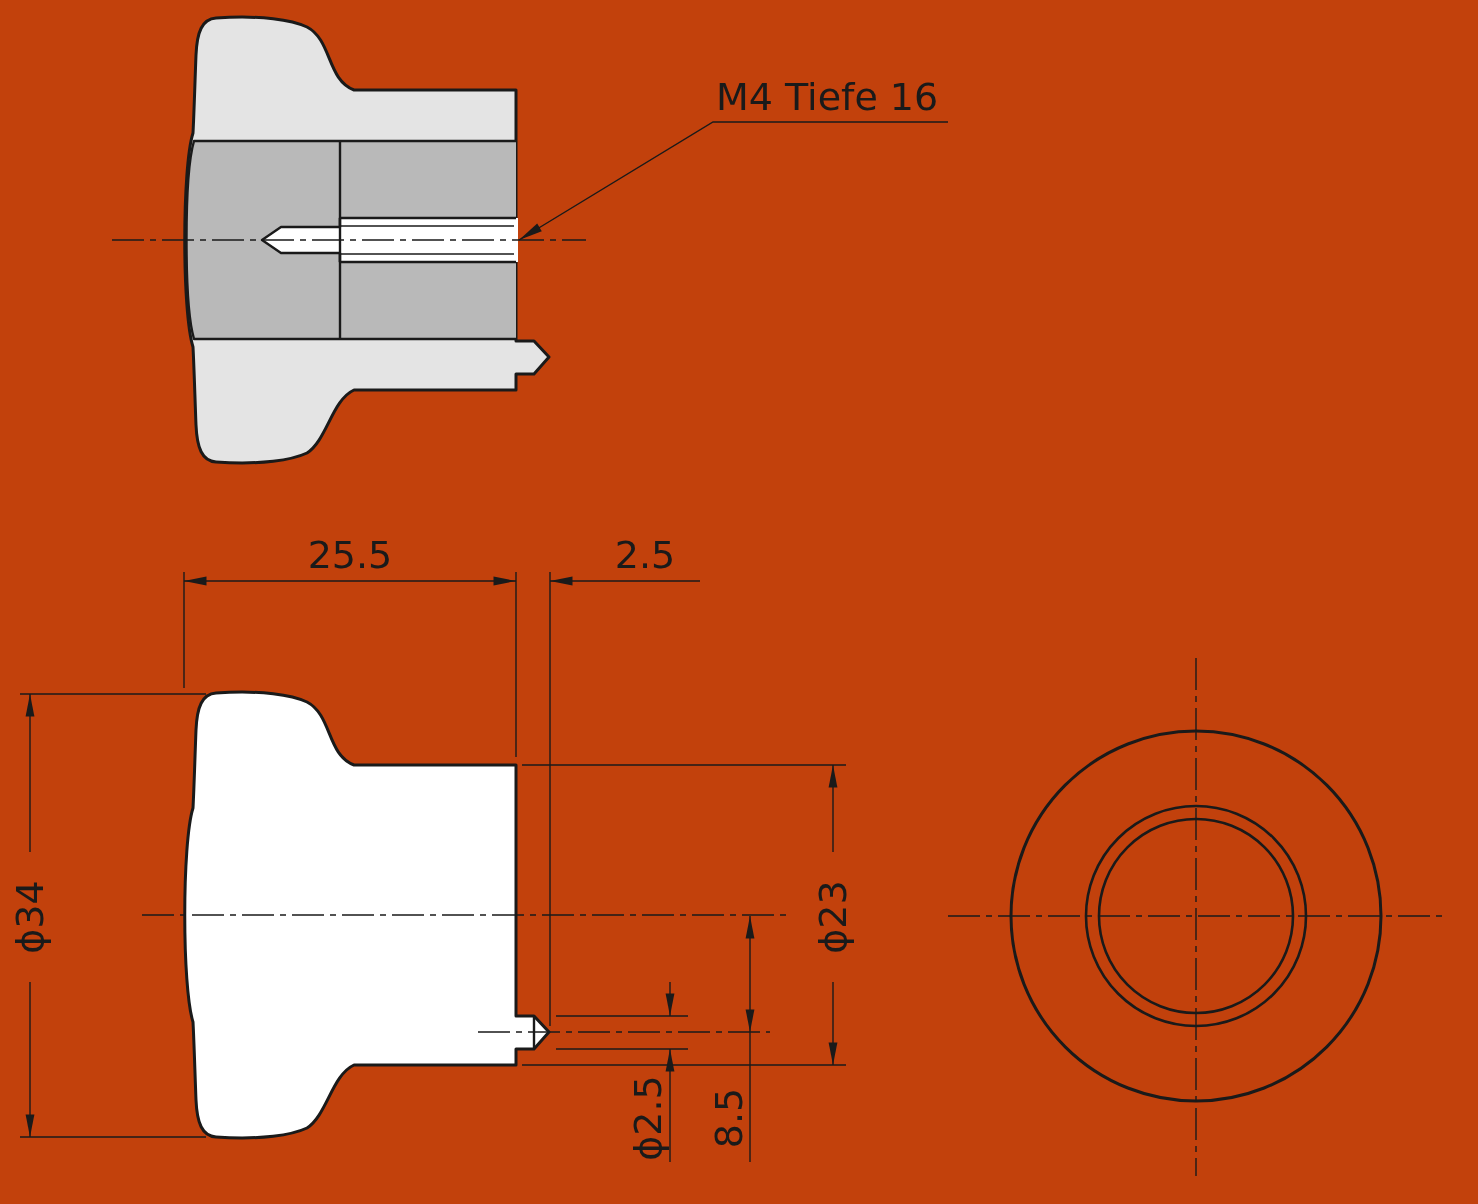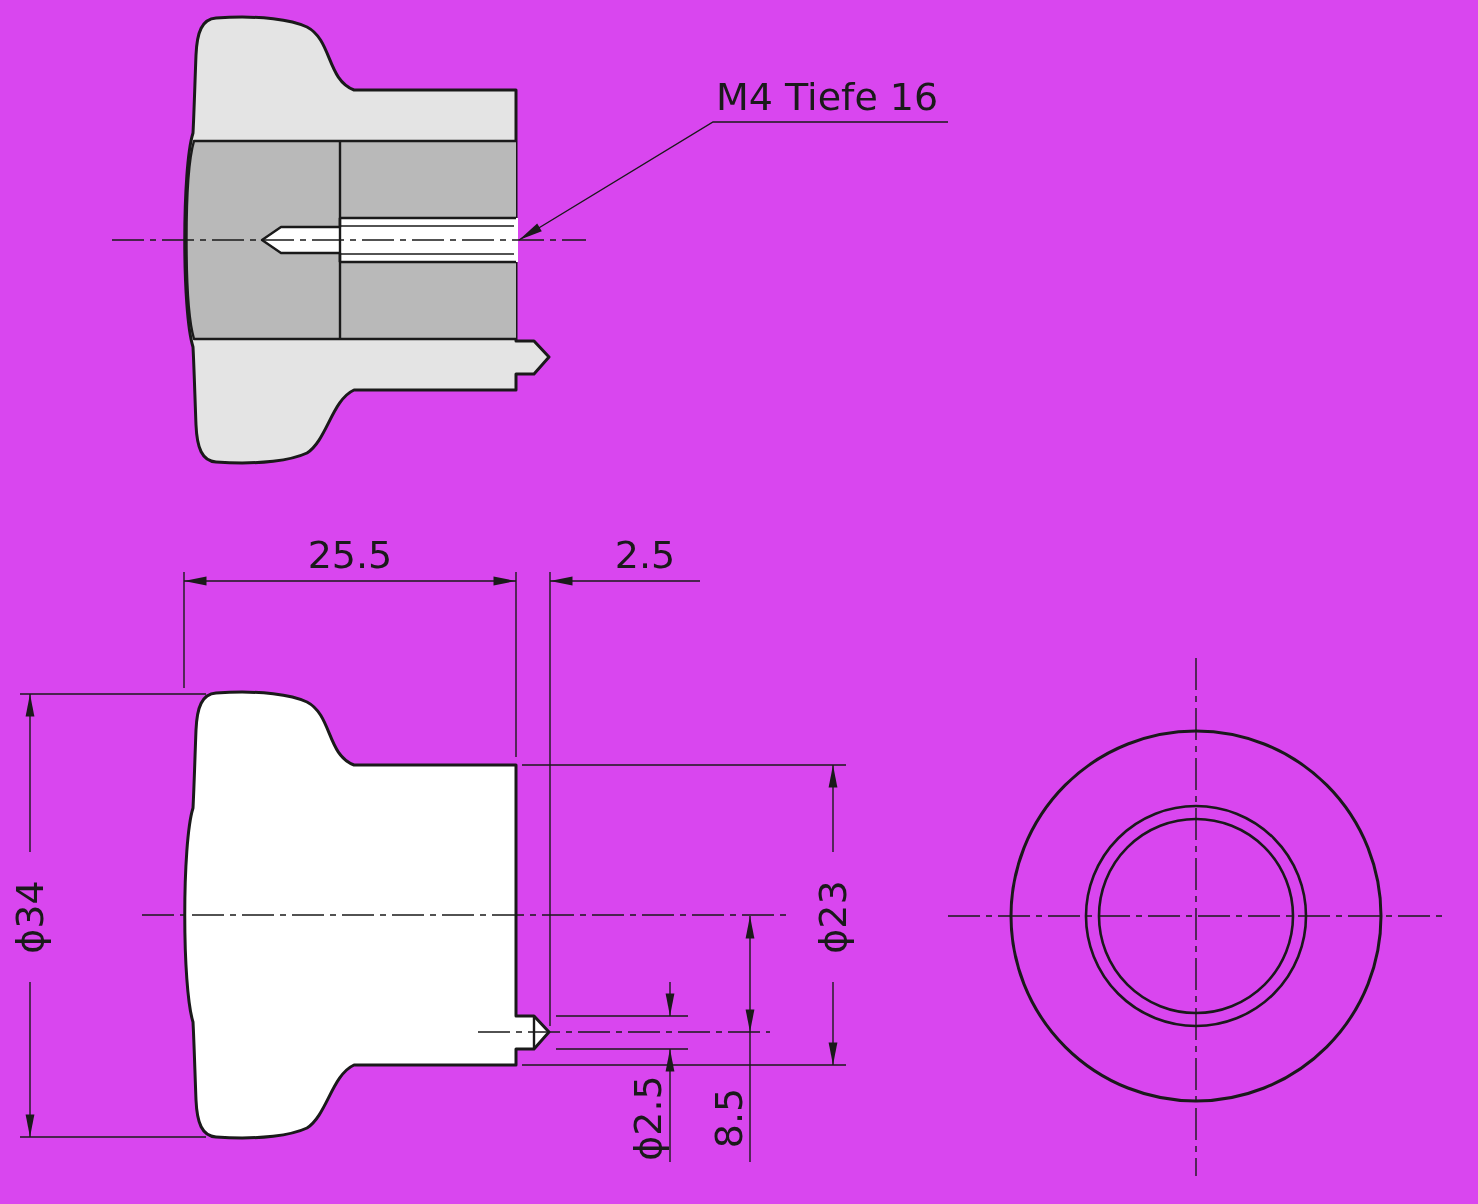--- a/index.html
+++ b/index.html
@@ -1,16 +1,16 @@
 <!DOCTYPE html>
 <html><head>
 <meta charset="utf-8">
 <style>
   html,body{margin:0;padding:0;background:#ffffff;}
-  .stage{width:1478px;height:1204px;position:relative;background:#d946ef;}
+  .stage{width:1478px;height:1204px;position:relative;background:#c2410c;}
   svg{display:block;}
   .ol   { fill:#e4e4e4; stroke:#1a1a1a; stroke-width:3;   stroke-linejoin:round; }
   .sol  { fill:#ffffff; stroke:#1a1a1a; stroke-width:3;   stroke-linejoin:round; }
   .fillw{ fill:#ffffff; stroke:none; }
   .filld{ fill:#b9b9b9; stroke:none; }
   .med  { fill:none; stroke:#1a1a1a; stroke-width:2.4; stroke-linejoin:round; }
   .thin { fill:none; stroke:#1a1a1a; stroke-width:1.4; }
   .hair { fill:none; stroke:#1a1a1a; stroke-width:1.3; }
   .cl   { fill:none; stroke:#1a1a1a; stroke-width:1.4; stroke-dasharray:32 6 6 6; }
   .arr  { fill:#1a1a1a; stroke:none; }

